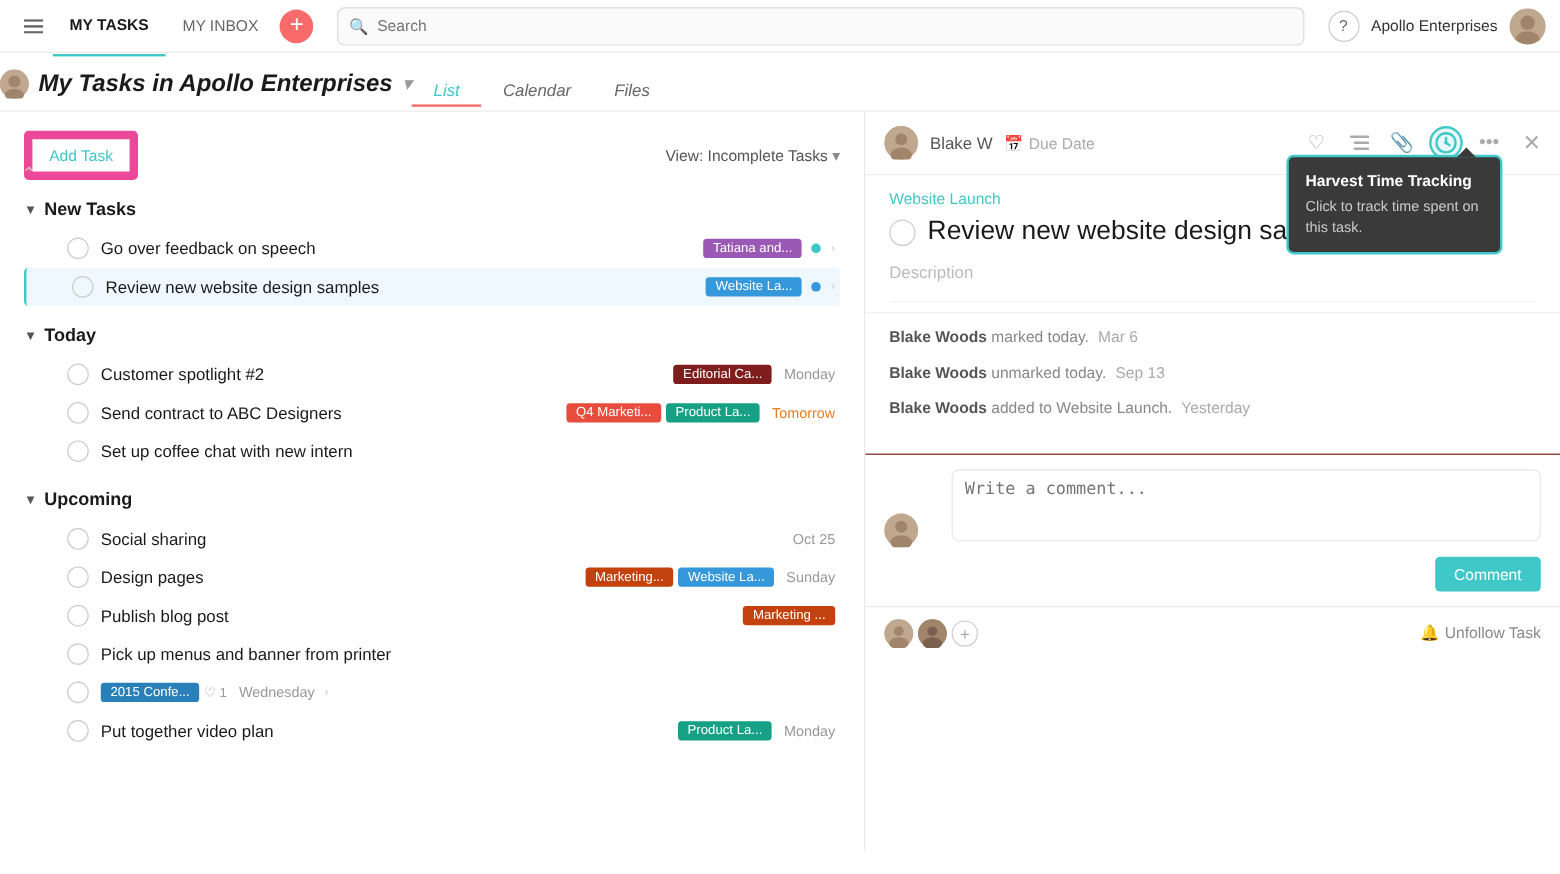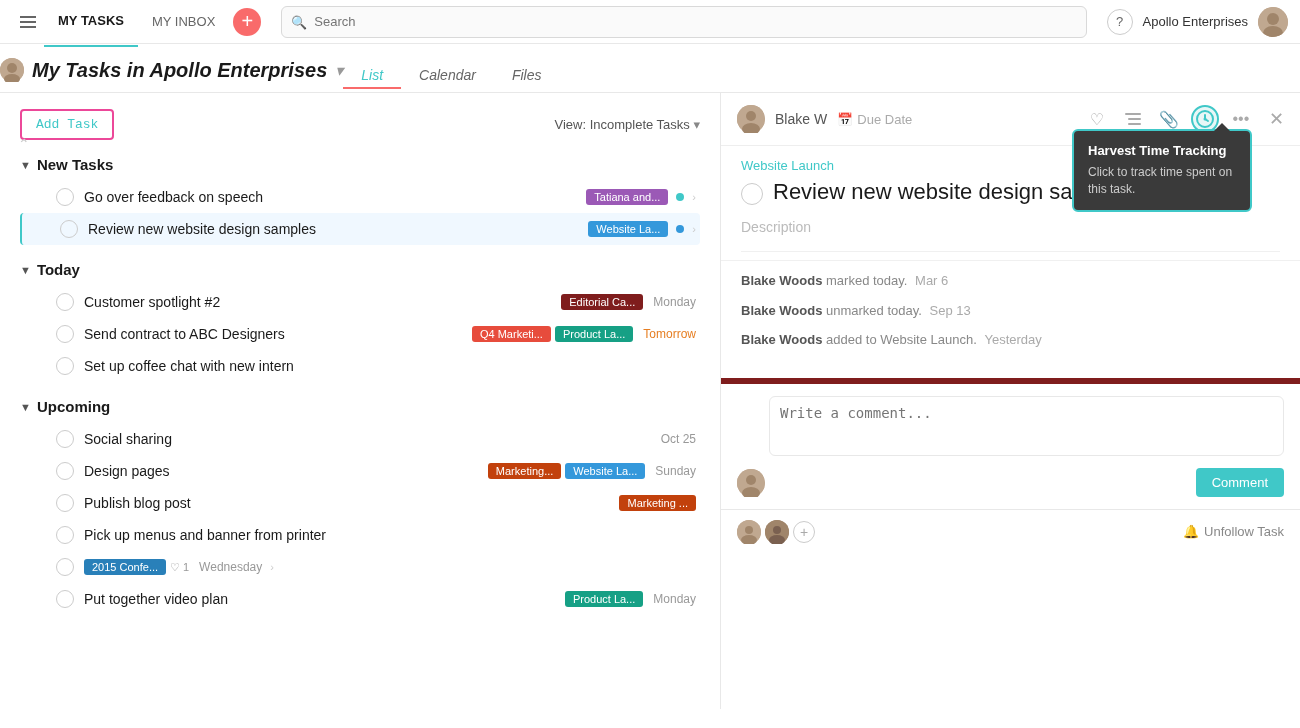--- a/index.html
+++ b/index.html
@@ -43,22 +43,22 @@
     .page-tab.active { color: #40c8c8; }
     .page-tab.active::after { content: ''; position: absolute; bottom: 0; left: 0; right: 0; height: 2px; background: #f96b6b; }
     .collapse-btn { position: absolute; left: 16px; top: 92px; color: #ccc; font-size: 14px; cursor: pointer; }
 
     
     .main-layout { display: flex; height: calc(728px - 112px); }
 
     
     .left-panel { width: 720px; overflow-y: auto; padding: 16px 20px; }
     .add-task-btn {
-      border: 2px solid #ec4899; color: #40c8c8; background: #fff;
-      padding: 6px 14px; border-radius: 4px; font-size: 13px; cursor: pointer; font-family: Liberation Mono, monospace;
+      border: 7px solid #ec4899; color: #40c8c8; background: #fff;
+      padding: 6px 14px; border-radius: 4px; font-size: 13px; cursor: pointer;
     }
     .view-selector { font-size: 13px; color: #888; cursor: pointer; }
     .view-selector span { color: #555; }
     .task-controls { display: flex; justify-content: space-between; align-items: center; margin-bottom: 14px; }
 
     .section-header { display: flex; align-items: center; gap: 6px; font-size: 15px; font-weight: 600; color: #1a1a1a; margin: 16px 0 8px; cursor: pointer; }
     .section-arrow { color: #555; font-size: 11px; }
 
     .task-row { display: flex; align-items: center; padding: 7px 4px; border-radius: 4px; cursor: pointer; position: relative; }
     .task-row.active { background: #f0f8ff; border-left: 2px solid #40c8c8; }
@@ -111,21 +111,21 @@
     .task-project-link { font-size: 13px; color: #40c8c8; cursor: pointer; margin-bottom: 6px; }
     .task-main-title { font-size: 22px; font-weight: 500; color: #1a1a1a; display: flex; align-items: flex-start; gap: 10px; }
     .task-main-checkbox { width: 22px; height: 22px; border-radius: 50%; border: 1.5px solid #ccc; flex-shrink: 0; margin-top: 4px; cursor: pointer; }
     .task-description { padding: 8px 20px; font-size: 14px; color: #bbb; }
 
     .activity-section { padding: 10px 20px; border-top: 1px solid #f0f0f0; margin: 8px 0; }
     .activity-item { margin-bottom: 10px; font-size: 13px; color: #888; line-height: 1.5; }
     .activity-user { font-weight: 600; color: #555; }
     .activity-date { color: #aaa; margin-left: 4px; }
 
-    .comment-section { padding: 12px 16px; border-top: 6px solid #7f1d1d; display: flex; gap: 4px; align-items: flex-end; }
+    .comment-section { padding: 12px 16px; border-top: 1px solid #7f1d1d; display: flex; gap: 28px; align-items: center; }
     .comment-avatar { width: 28px; height: 28px; border-radius: 50%; background: #c0a890; flex-shrink: 0; }
     .comment-input-wrap { flex: 1; }
     .comment-input { width: 100%; min-height: 60px; border: 1px solid #e8e8e8; border-radius: 6px; padding: 8px 10px; font-size: 14px; color: #aaa; resize: none; outline: none; }
     .comment-submit { margin-top: 8px; background: #40c8c8; color: #fff; border: none; padding: 7px 16px; border-radius: 4px; font-size: 13px; cursor: pointer; float: right; }
 
     .follow-section { padding: 10px 16px; border-top: 1px solid #e8e8e8; display: flex; justify-content: space-between; align-items: center; }
     .follower-avatars { display: flex; align-items: center; gap: 4px; }
     .follower-avatar { width: 24px; height: 24px; border-radius: 50%; background: #c0a890; }
     .follower-avatar.brown { background: #a0856a; }
     .follower-add { width: 22px; height: 22px; border-radius: 50%; border: 1px solid #ccc; display: flex; align-items: center; justify-content: center; font-size: 14px; color: #aaa; cursor: pointer; }

